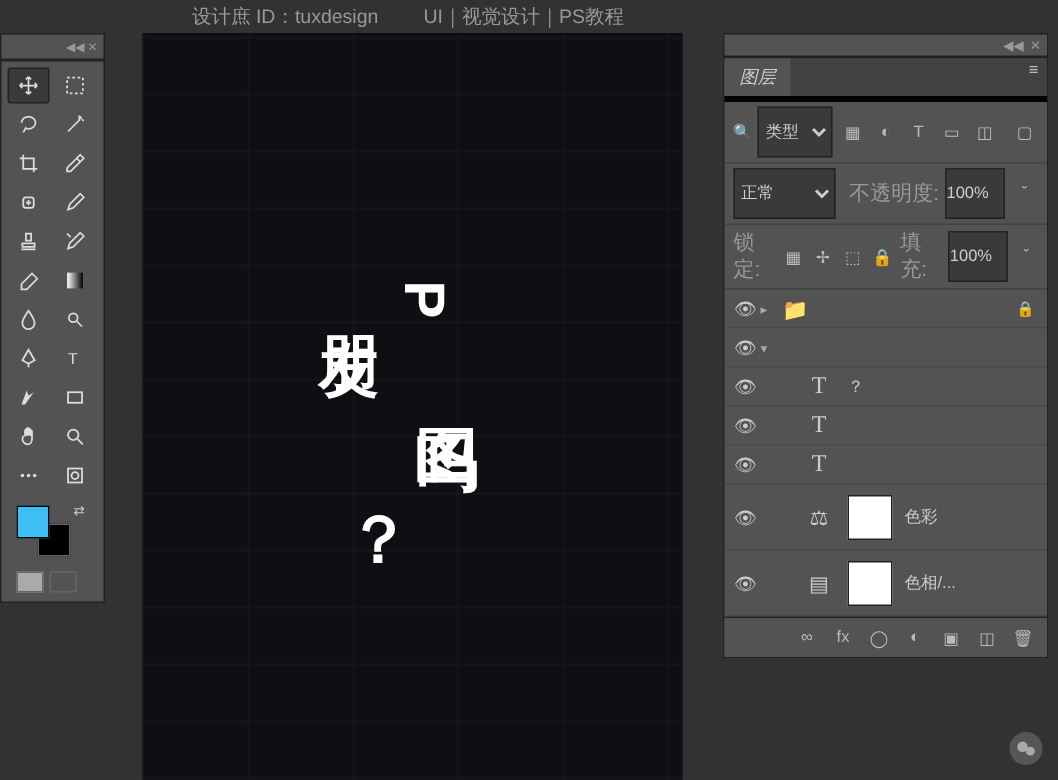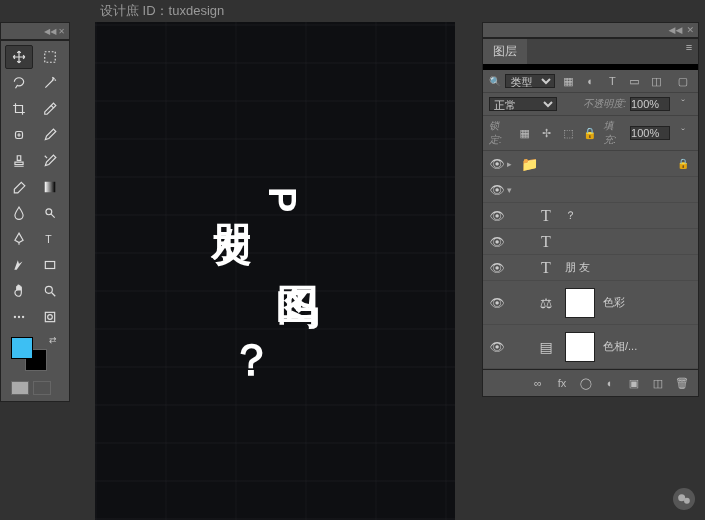--- a/index.html
+++ b/index.html
@@ -1,18 +1,18 @@
 <!DOCTYPE html>
 <html><head>
 <meta charset="utf-8">
 <style>
 * { margin: 0; padding: 0; box-sizing: border-box; font-family: "Microsoft YaHei", sans-serif; }
 body { background: #323232; width: 705px; height: 520px; overflow: hidden; position: relative; color: #ccc; font-size: 11px; }
 
-.top-header { height: 22px; background: #323232; padding-left: 100px; display: flex; align-items: center; gap: 30px; color: #999; font-size: 13px; }
+.top-header { height: 22px; background: #323232; padding-left: 100px; display: flex; align-items: center; gap: 30px; color: #999; font-size: 13px; margin-left: 28px; }
 
 .tools-header { position: absolute; left: 0; top: 22px; width: 70px; height: 18px; background: #535353; border: 1px solid #222; display: flex; align-items: center; justify-content: flex-end; padding-right: 4px; gap: 2px; }
 .tools-header span { color: #999; font-size: 8px; }
 
 .tools-panel { position: absolute; left: 0; top: 40px; width: 70px; background: #535353; border: 1px solid #222; padding: 4px; }
 .tool-grid { display: grid; grid-template-columns: 1fr 1fr; gap: 2px; }
 .tool { width: 28px; height: 24px; display: flex; align-items: center; justify-content: center; cursor: pointer; color: #ddd; border-radius: 2px; }
 .tool.selected { background: #3a3a3a; border: 1px solid #222; }
 .swatches { margin-top: 6px; position: relative; height: 40px; }
 .swatch-fg { position: absolute; left: 6px; top: 2px; width: 22px; height: 22px; background: #3dbff3; border: 1px solid #000; z-index: 2; }
@@ -31,25 +31,25 @@
 .txt1 { left: 110px; top: 170px; font-size: 40px; letter-spacing: 4px; }
 .txt2 { left: 165px; top: 165px; font-size: 38px; }
 .txt3 { left: 128px; top: 290px; font-size: 44px; }
 .txt4 { left: 175px; top: 230px; font-size: 42px; letter-spacing: 4px; }
 
 .panel-wrap { position: absolute; right: 6px; top: 22px; width: 217px; }
 .panel-header { height: 16px; background: #535353; border: 1px solid #222; display: flex; align-items: center; justify-content: flex-end; padding-right: 4px; gap: 4px; }
 .panel-header span { color: #999; font-size: 9px; }
 
 .layers-panel { background: #535353; border: 1px solid #222; }
-.tabs { display: flex; background: #424242; border-bottom: 6px solid #000000; }
+.tabs { display: flex; background: #424242; border-bottom: 4px solid #000000; font-style: italic; }
 .tab { padding: 4px 10px; color: #ccc; font-size: 12px; background: #535353; cursor: pointer; }
 .panel-row { display: flex; align-items: center; padding: 3px 6px; gap: 4px; border-bottom: 1px solid #424242; }
-.panel-row select, .panel-row input { background: #3a3a3a; color: #ccc; border: 1px solid #222; font-size: 11px; height: 14px; }
-.panel-row .label { color: #999; font-size: 10px; font-style: italic; }
+.panel-row select, .panel-row input { background: #3a3a3a; color: #ccc; border: 1px solid #222; font-size: 11px; height: 34px; }
+.panel-row .label { color: #999; font-size: 14px; }
 .icon-btn { width: 18px; height: 16px; display: flex; align-items: center; justify-content: center; color: #bbb; cursor: pointer; font-size: 11px; }
 
 .layer-list { max-height: 340px; overflow: auto; }
 .layer { display: flex; align-items: center; padding: 2px 4px; min-height: 26px; border-bottom: 1px solid #4a4a4a; cursor: pointer; }
 .layer.tall { min-height: 44px; }
 .eye { width: 20px; text-align: center; color: #ccc; font-size: 12px; }
 .layer-indent { width: 14px; }
 .layer-disclosure { width: 12px; color: #aaa; font-size: 9px; }
 .layer-thumb { width: 30px; height: 30px; background: #fff; margin-right: 8px; border: 1px solid #222; flex-shrink: 0; }
 .layer-icon { width: 22px; text-align: center; font-size: 14px; color: #ccc; margin-right: 8px; }
@@ -62,20 +62,21 @@
 .watermark { position: absolute; right: 10px; bottom: 10px; display: flex; align-items: center; gap: 6px; color: #ddd; font-size: 14px; opacity: 0.7; pointer-events: none; }
 .wechat-ic { width: 22px; height: 22px; border-radius: 50%; background: #666; display: flex; align-items: center; justify-content: center; }
 
 svg { display: block; }
 </style>
 </head>
 <body>
 
 <div class="top-header">
   <span>设计庶 ID：tuxdesign</span>
+  <span>UI｜视觉设计｜PS教程</span>
 </div>
 
 <div class="tools-header">
   <span>◀◀</span>
   <span>✕</span>
 </div>
 
 <div class="tools-panel">
   <div class="tool-grid">
     <div class="tool selected">
@@ -289,21 +290,20 @@
           <div class="eye">👁</div>
           <div class="layer-indent"></div>
           <div class="layer-indent"></div>
           <div class="layer-icon" style="font-family: serif; font-size: 16px;">T</div>
         </div>
         <div class="layer">
           <div class="eye">👁</div>
           <div class="layer-indent"></div>
           <div class="layer-indent"></div>
           <div class="layer-icon" style="font-family: serif; font-size: 16px;">T</div>
-          <div class="layer-name">朋 友</div>
         </div>
         <div class="layer tall">
           <div class="eye">👁</div>
           <div class="layer-indent"></div>
           <div class="layer-indent"></div>
           <div class="layer-icon">⚖</div>
           <div class="layer-thumb"></div>
           <div class="layer-name">色彩</div>
         </div>
         <div class="layer tall">

